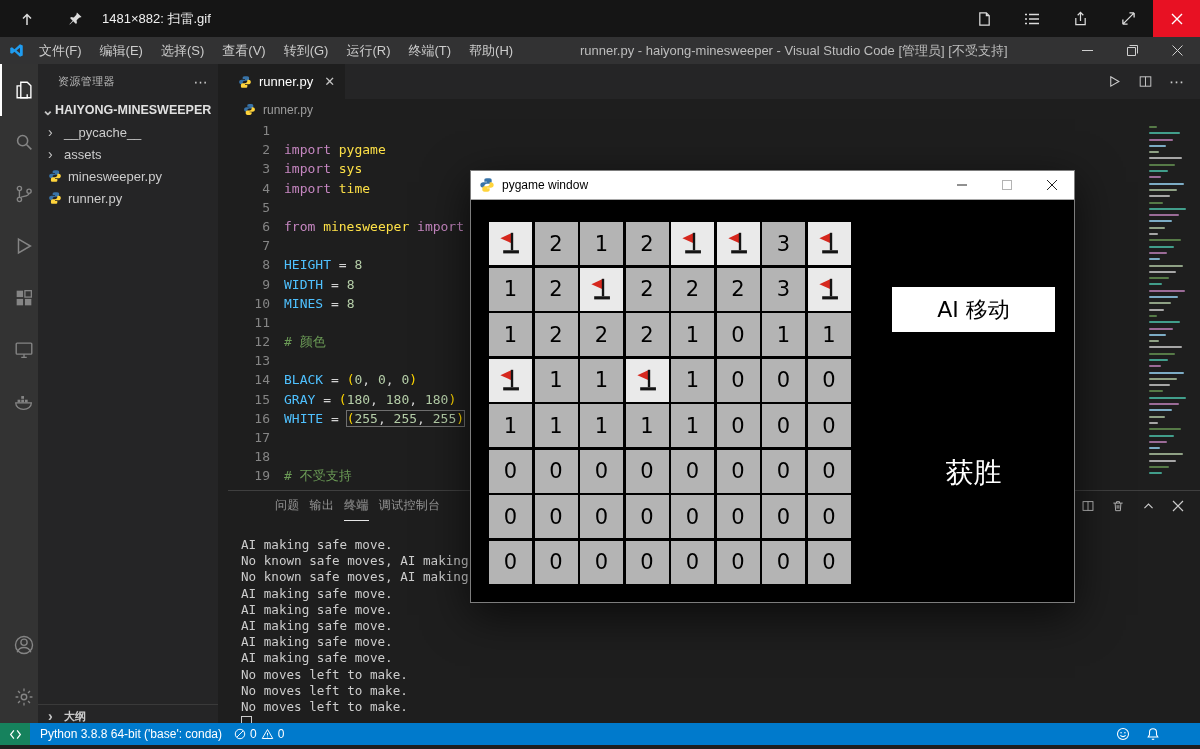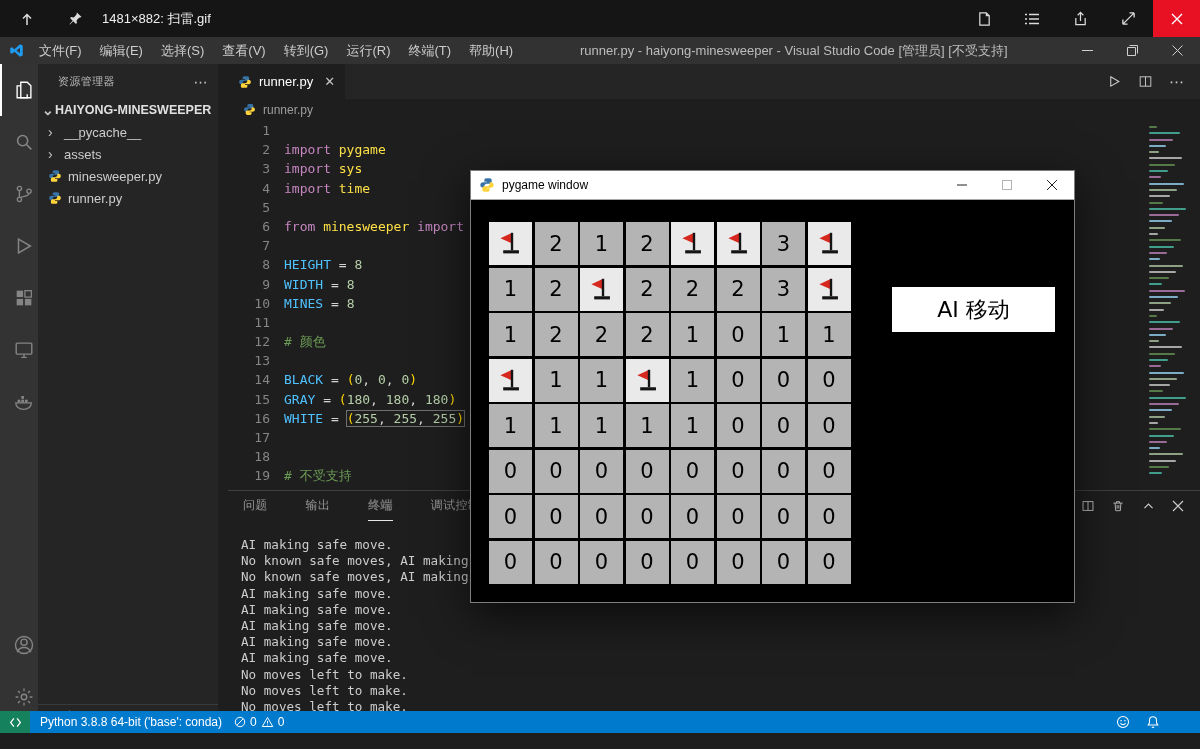--- a/index.html
+++ b/index.html
@@ -70,21 +70,21 @@
   .ptab{font-size:12px;color:#969696;height:29px;line-height:29px;letter-spacing:.3px;}
   .ptab.active{color:#737373;border-bottom:1px solid #e7e7e7;font-weight:bold;}
   .panel-actions{margin-left:auto;display:flex;align-items:center;gap:14px;padding-right:14px;color:#cccccc;}
   .pa-icon{width:16px;height:16px;display:flex;align-items:center;justify-content:center;}
   .term{position:absolute;left:13px;top:46px;right:10px;bottom:0;
         font-family:"DejaVu Sans Mono","Liberation Mono",monospace;font-size:12.6px;
         line-height:16.2px;color:#cccccc;}
   .term-cursor{width:9px;height:14px;border:1px solid #cccccc;margin-top:1px;}
 
   
-  .statusbar{position:absolute;left:0;bottom:16px;width:1200px;height:22px;background:#007acc;color:#ffffff;
+  .statusbar{position:absolute;left:0;bottom:4px;width:1200px;height:22px;background:#007acc;color:#ffffff;
              display:flex;align-items:center;font-size:12px;z-index:6;}
   .remote{width:30px;height:22px;background:#16825d;display:flex;align-items:center;justify-content:center;}
   .sb-left{display:flex;align-items:center;gap:12px;padding-left:10px;}
   .probs{display:flex;align-items:center;gap:4px;}
   .sb-right{margin-left:auto;display:flex;align-items:center;gap:16px;padding-right:40px;}
   .sb-right-items{display:flex;align-items:center;gap:16px;}
   .sb-item{white-space:nowrap;}
 
   
   .pygame{position:absolute;left:470px;top:170px;width:605px;height:433px;background:#000;
@@ -416,21 +416,21 @@
         <div class="mm-line" style="background: rgb(156, 220, 254); width: 11px;"></div>
         <div class="mm-line" style="background: rgb(181, 206, 168); width: 34px;"></div>
         <div class="mm-line" style="background: rgb(212, 212, 212); width: 27px;"></div>
         <div class="mm-line" style="background: rgb(106, 153, 85); width: 20px;"></div>
         <div class="mm-line" style="background: rgb(78, 201, 176); width: 13px;"></div>
       </div>
   </div>
 
   <div class="panel">
     <div class="panel-head">
-      <span style="display:flex;gap:38px;">
+      <span style="display:flex;gap:10px;margin-left:32px;">
           <span class="ptab">问题</span>
           <span class="ptab">输出</span>
           <span class="ptab active">终端</span>
           <span class="ptab">调试控制台</span>
         </span>
       <div class="panel-actions">
         <span class="pa-icon">
           <svg width="13" height="13" viewBox="0 0 16 16">
               <path d="M3 6l5 5 5-5" fill="none" stroke="currentColor" stroke-width="1.4"></path>
             </svg>
@@ -664,15 +664,16 @@
         <div class="cell">0</div>
         <div class="cell">0</div>
         <div class="cell">0</div>
         <div class="cell">0</div>
         <div class="cell">0</div>
         <div class="cell">0</div>
         <div class="cell">0</div>
         <div class="cell">0</div>
       </div>
     <div class="pg-btn" style="top:116px;height:45px;">AI 移动</div>
+    <div class="pg-status">获胜</div>
   </div>
 
 </div>
 
 </body></html>

